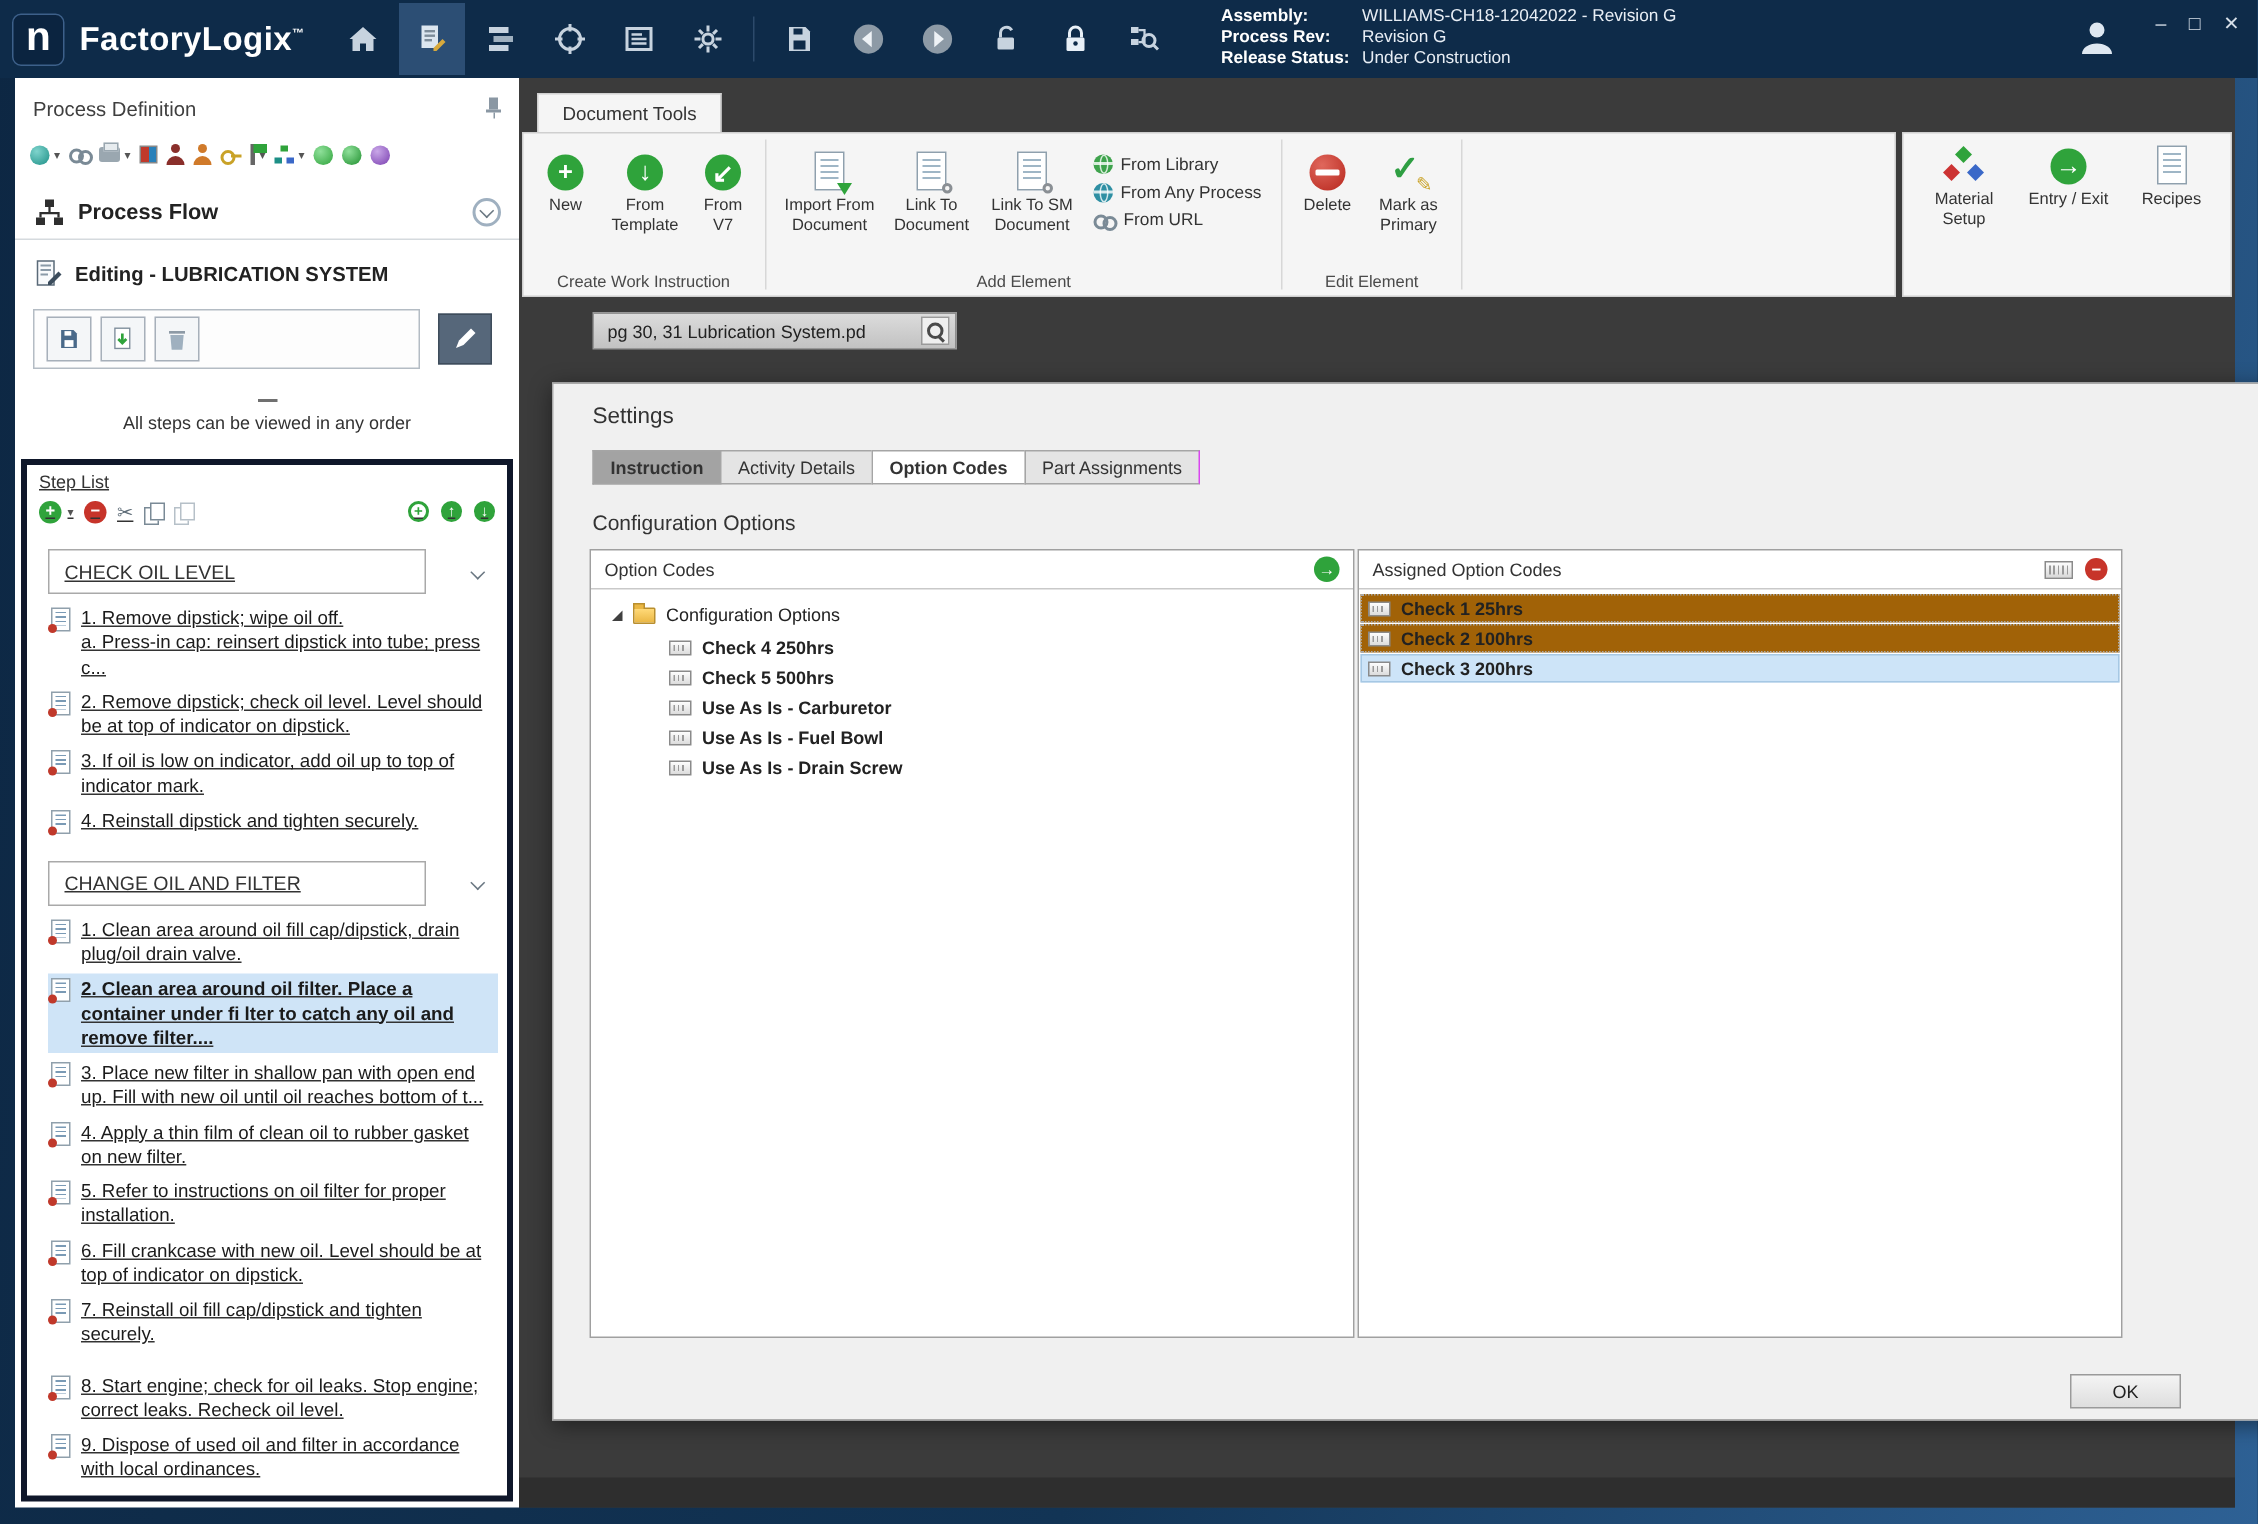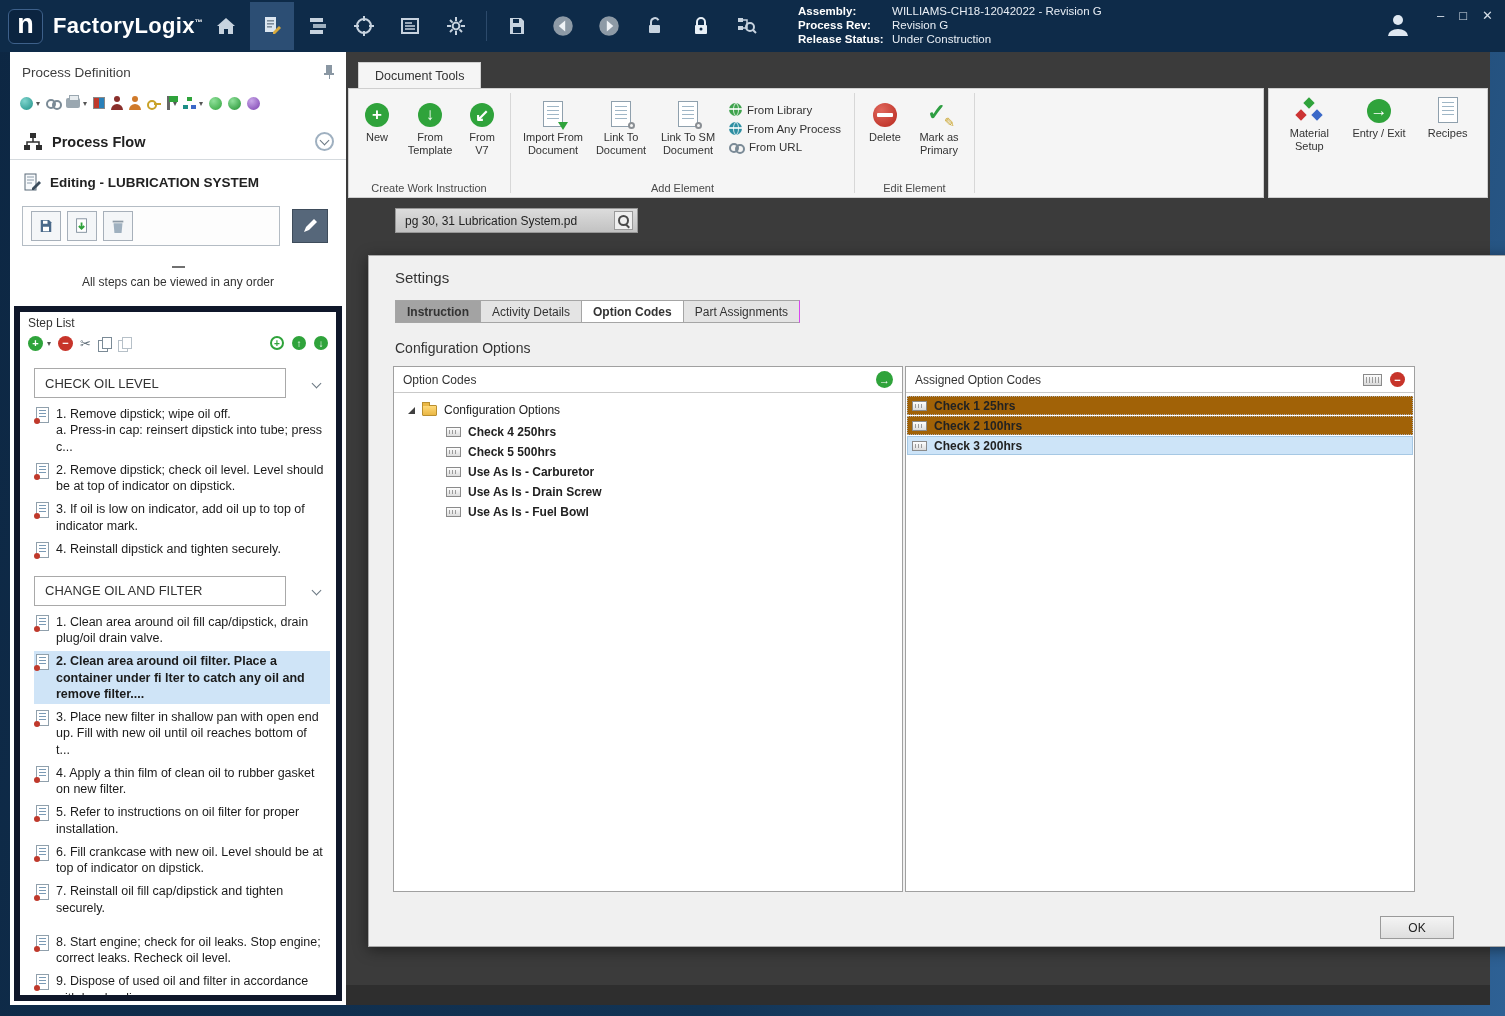--- a/index.html
+++ b/index.html
@@ -6,21 +6,21 @@
   html,body { margin:0; padding:0; width:1505px; height:1016px; overflow:hidden;
     font-family:"Liberation Sans", sans-serif;
     background:linear-gradient(105deg,#0d2743 0%,#123455 55%,#2e6195 100%); }
 
   
   .titlebar { position:absolute; left:0; top:0; width:1505px; height:52px; background:#0e2b49;
     display:flex; align-items:center; color:#dde6ef; }
   .logo { width:35px; height:35px; margin:0 10px 0 8px; border:1px solid #3d608a; border-radius:6px;
     background:#0b2440; color:#fff; font-size:27px; font-weight:bold; display:flex; align-items:center;
     justify-content:center; padding-bottom:4px; }
-  .appname { font-size:22px; color:#fff; font-weight:600; letter-spacing:.3px; white-space:nowrap; }
+  .appname { font-size:22px; color:#fff; font-weight:600; letter-spacing:.3px; margin-right:16px; white-space:nowrap; }
   .appname sup { font-size:8px; }
   .tb-btn { width:44px; height:48px; display:flex; align-items:center; justify-content:center; margin:0 1px; }
   .tb-btn.active { background:#2c4e74; }
   .tb-sep { width:1px; height:30px; background:#2c4a6b; margin:0 7px; }
   .tb-info { margin-left:28px; font-size:11.5px; line-height:14px; align-self:flex-start; padding-top:4px; }
   .tb-info .row { display:flex; }
   .tb-info .lbl { font-weight:bold; color:#fff; width:94px; }
   .tb-info .val { color:#e8eef5; white-space:nowrap; }
   .person-wrap { position:absolute; right:92px; top:10px; }
   .win-controls { position:absolute; top:8px; right:12px; display:flex; gap:15px; color:#d6dfe8; font-size:13px; }
@@ -62,21 +62,21 @@
   .sb-edit-row { margin-top:6px; height:32px; display:flex; align-items:center; gap:8px; padding:0 12px; }
   .sb-edit-label { font-size:13.5px; font-weight:bold; color:#222; }
   .sb-buttons-row { margin-top:6px; height:44px; display:flex; align-items:center; padding:0 12px; }
   .btn-box { display:flex; gap:6px; border:1px solid #b4bcc4; padding:4px 8px; background:#fdfdfd; width:258px; }
   .sq-btn { width:30px; height:30px; border:1px solid #a7b0ba; background:#f4f6f8; display:flex; align-items:center; justify-content:center; }
   .dark-btn { width:36px; height:34px; margin-left:12px; background:#56677a; border:1px solid #3e4c5b;
     display:flex; align-items:center; justify-content:center; }
   .sb-check-row { margin-top:18px; height:20px; display:flex; align-items:center; gap:7px; padding:0 14px; font-size:12px; color:#333;flex-direction:column; }
   .checkbox { width:13px; height:13px; border:1px solid #707070; background:#fff; }
 
-  .step-list-box { position:absolute; left:4px; right:4px; top:254px; bottom:4px; border:6px solid #0f172a; overflow:hidden; }
+  .step-list-box { position:absolute; left:4px; right:4px; top:254px; bottom:4px; border:4px solid #0f172a; overflow:hidden;text-decoration:underline; }
   .slb-header { padding:4px 8px 0; font-size:12px; color:#333; }
   .slb-toolbar { height:24px; display:flex; align-items:center; gap:7px; padding:2px 8px 0; }
   .slb-right { margin-left:auto; display:flex; gap:8px; }
   .gcirc { display:inline-flex; align-items:center; justify-content:center; border-radius:50%;
     background:#2fa33b; color:#fff; font-weight:bold; }
   .g15 { width:15px; height:15px; font-size:11px; }
   .g13 { width:14px; height:14px; font-size:10px; }
   .g24 { width:24px; height:24px; font-size:17px; }
   .rcirc { background:#c7342a; }
   .ring { width:14px; height:14px; border:2px solid #2fa33b; border-radius:50%; color:#2fa33b; font-size:10px;
@@ -632,25 +632,25 @@
         <div class="titem">
             <span class="code-icon"></span>
             <span>Check 5 500hrs</span>
           </div>
         <div class="titem">
             <span class="code-icon"></span>
             <span>Use As Is - Carburetor</span>
           </div>
         <div class="titem">
             <span class="code-icon"></span>
+            <span>Use As Is - Fuel Bowl</span>
+          </div>
+        <div class="titem">
+            <span class="code-icon"></span>
             <span>Use As Is - Drain Screw</span>
-          </div>
-        <div class="titem">
-            <span class="code-icon"></span>
-            <span>Use As Is - Fuel Bowl</span>
           </div>
       </div>
     </div>
 
     <div class="panel panel-right">
       <div class="phdr">
         <span>Assigned Option Codes</span>
         <span class="hdr-btns">
           <span class="form-ic"></span>
           <span class="gcirc g15 rcirc">−</span>

